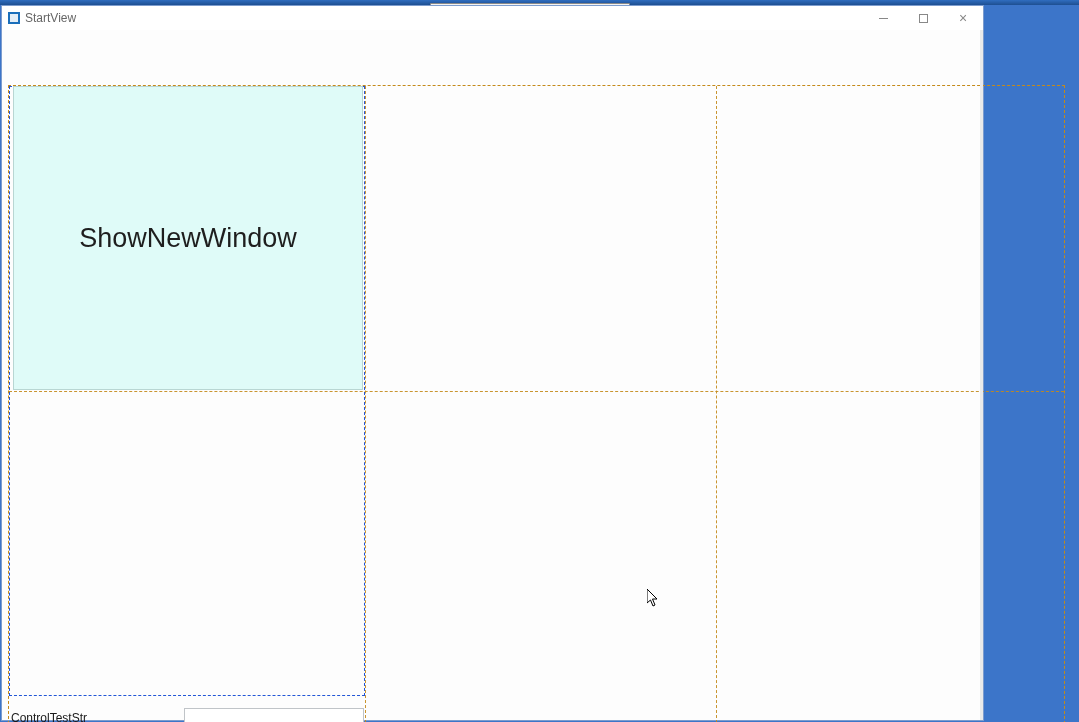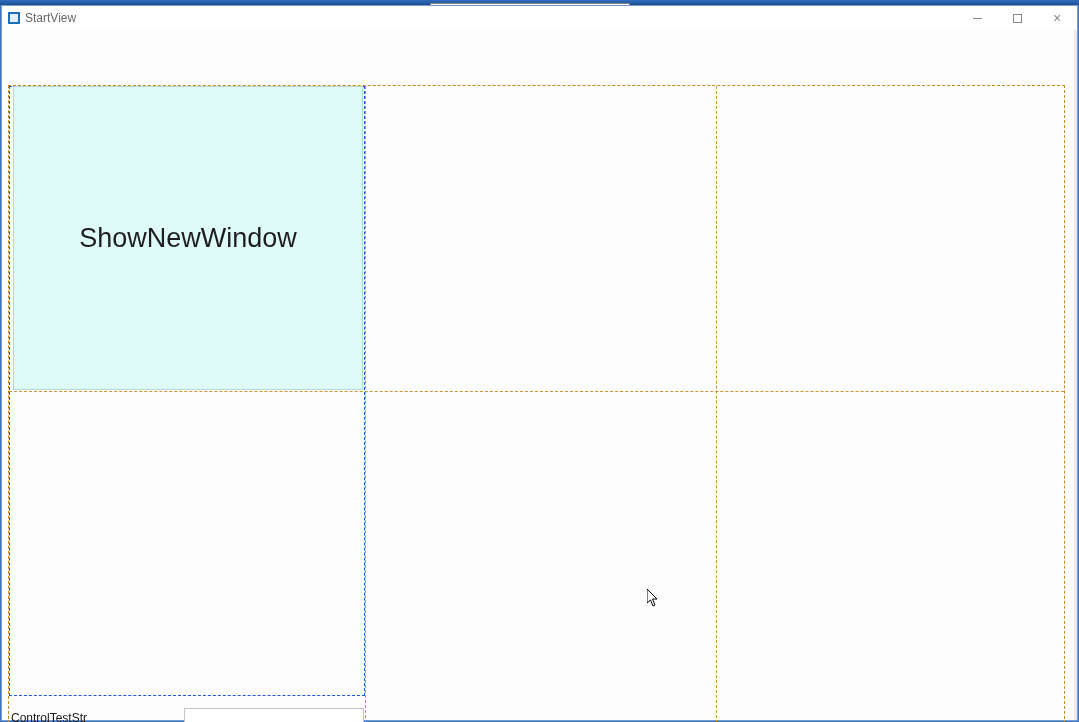--- a/index.html
+++ b/index.html
@@ -58,21 +58,21 @@
     display: flex; align-items: center; justify-content: center;
     color: #555; font-size: 11px;
   }
   .ico-check { color: #2e8b2e; font-size: 12px; }
 
   
   .app-window {
     position: absolute;
     left: 1px;
     top: 5px;
-    width: 1077px;
+    width: 983px;
     height: 716px;
     background: #fdfdfd;
     border: 1px solid #7c9cce;
     box-sizing: border-box;
     display: flex;
     flex-direction: column;
   }
 
   
   .titlebar {

